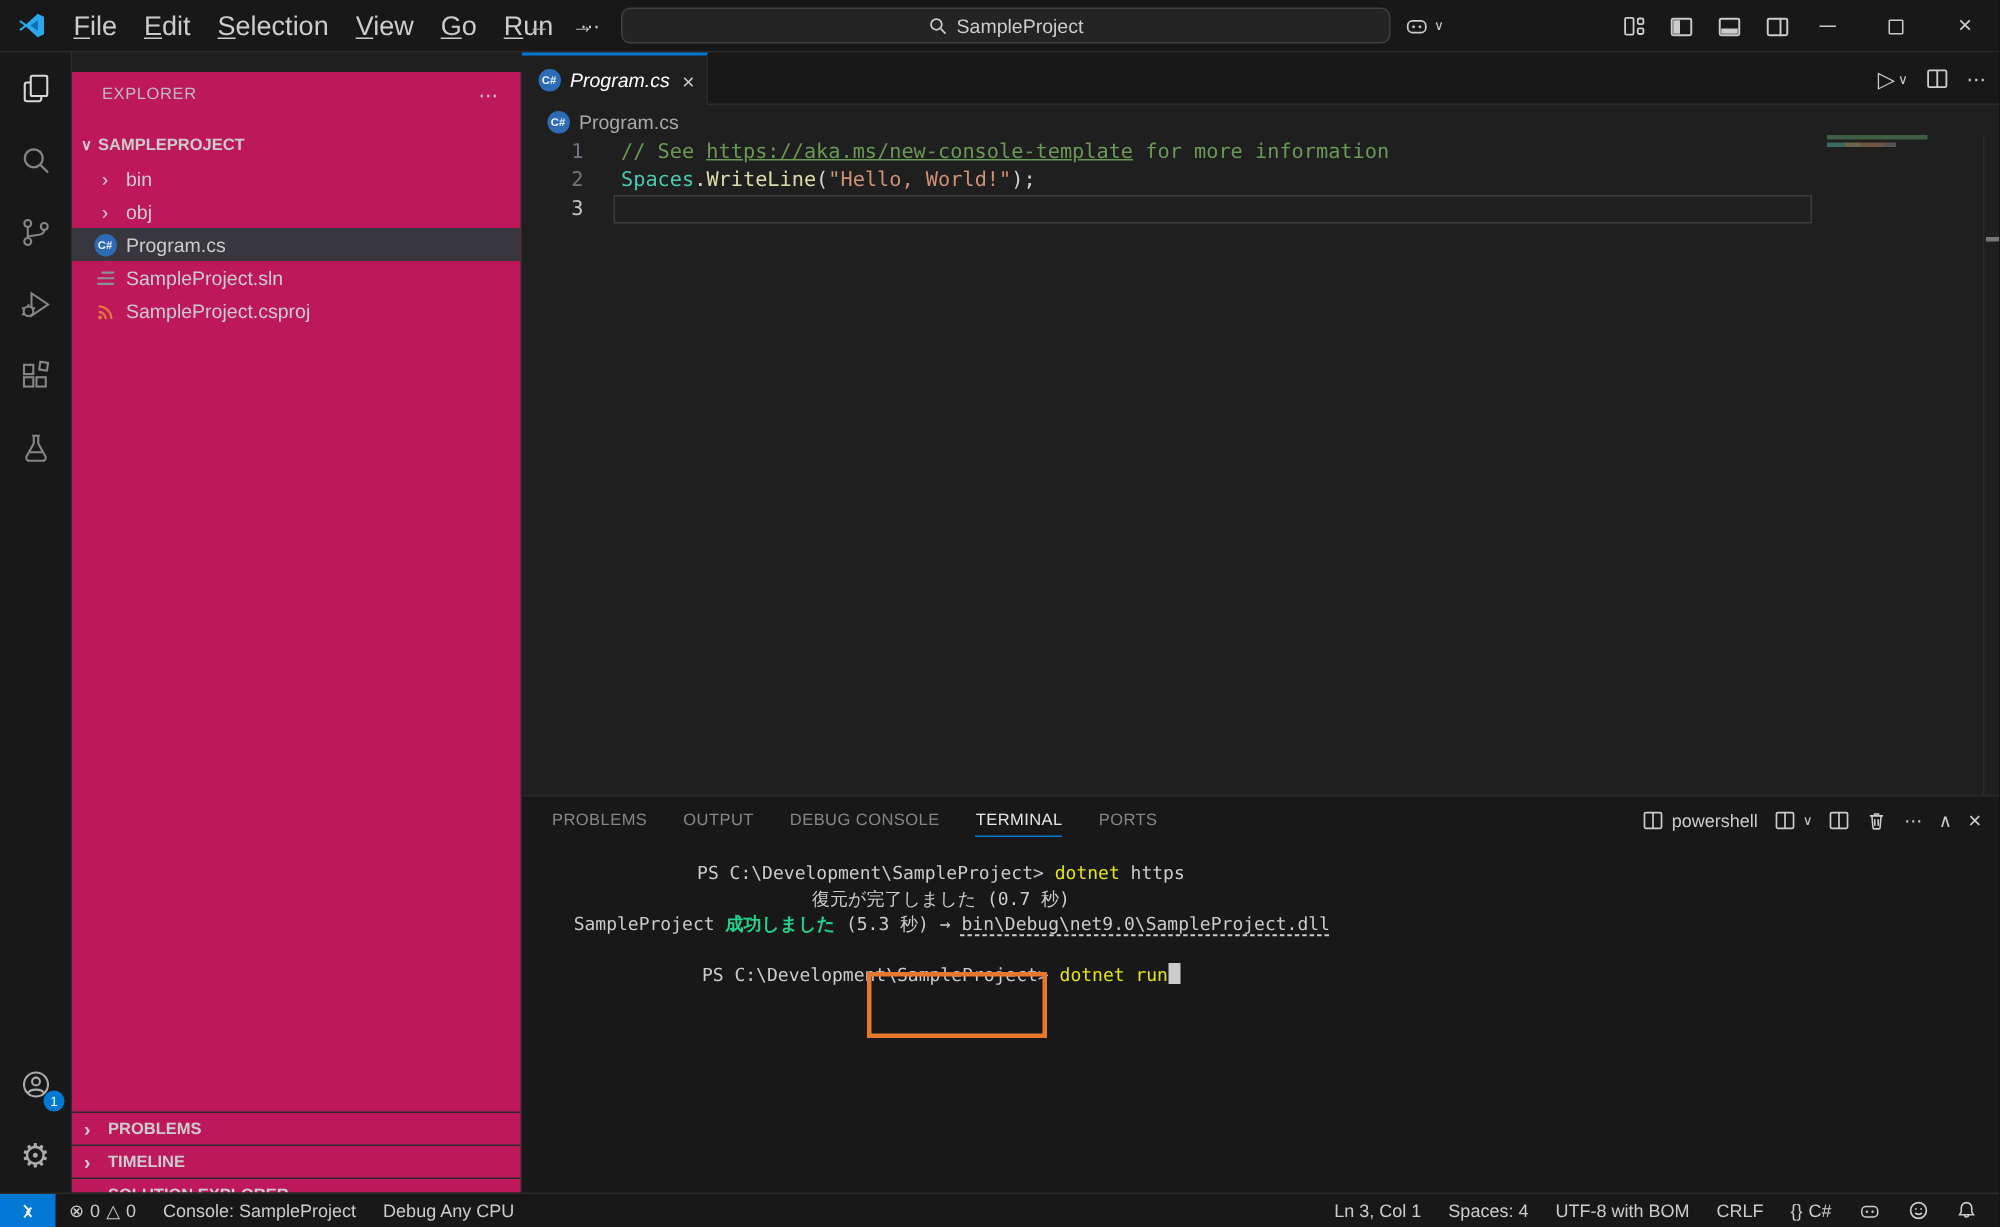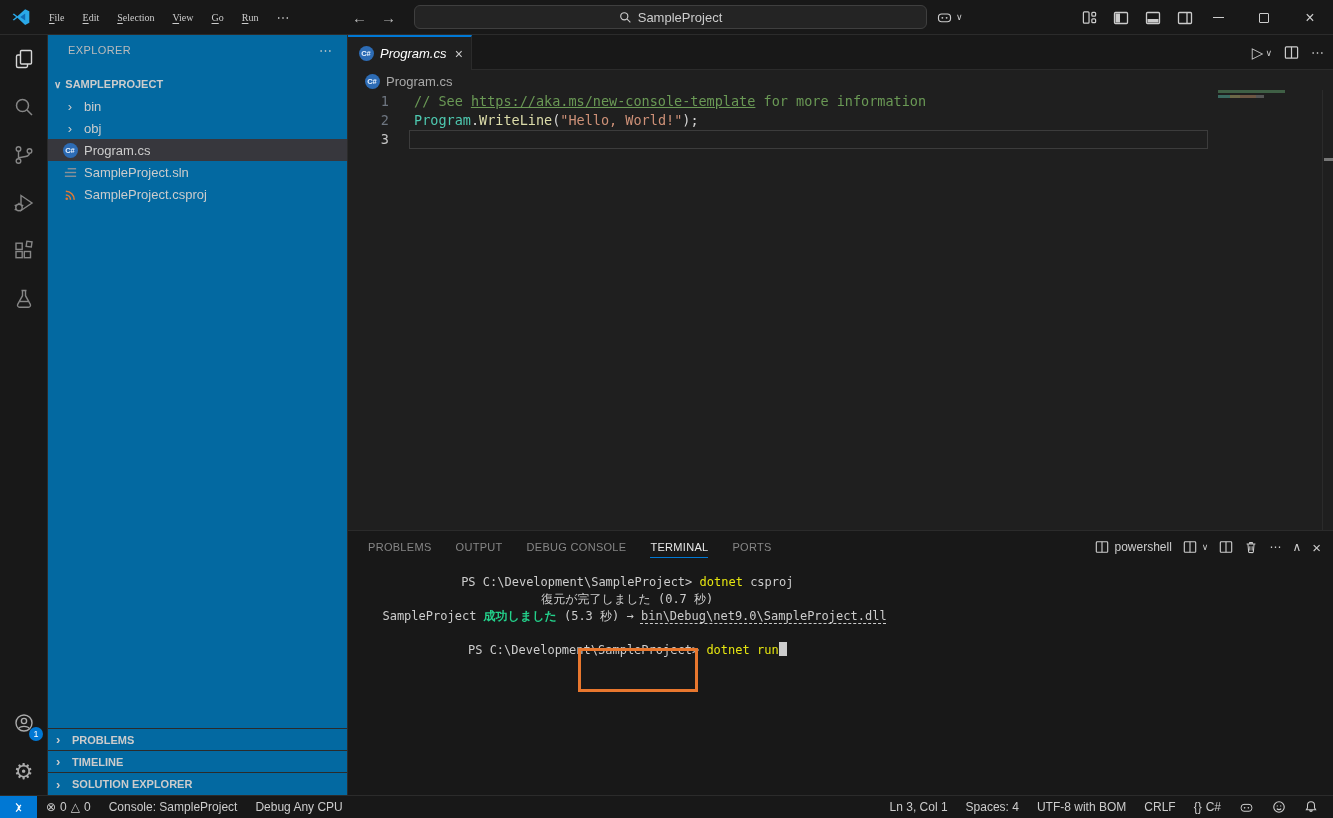--- a/index.html
+++ b/index.html
@@ -5,21 +5,21 @@
   * { margin:0; padding:0; box-sizing:border-box; }
   html,body { background:#0d0d0d; }
   body { font-family:"Liberation Sans", sans-serif; }
   #app { position:relative; width:1333px; height:818px; background:#1f1f1f; overflow:hidden; color:#cccccc; user-select:none; }
   svg { display:block; }
   u { text-decoration:underline; text-underline-offset:2px; }
 
   
   #titlebar { position:absolute; left:0; top:0; width:1333px; height:35px; background:#181818; border-bottom:1px solid #2b2b2b; display:flex; align-items:center; }
   .vscode-logo { margin:0 10px 0 12px; }
-  .menu-item { font-size:10px; color:#cccccc; padding:0 9px; height:35px; line-height:35px; cursor:default;font-family:Liberation Serif, serif; }
+  .menu-item { font-size:18px; color:#cccccc; padding:0 9px; height:35px; line-height:35px; cursor:default; }
   .menu-more { font-size:13px; color:#cccccc; padding:0 9px; letter-spacing:1px; }
   .nav-arrows { position:absolute; left:352px; top:0; height:35px; display:flex; align-items:center; gap:14px; color:#b8b8b8; font-size:15px; }
   .nav-arrows .dim { color:#b8b8b8; }
   #searchbox { position:absolute; left:414px; top:5px; width:513px; height:24px; background:#242424; border:1px solid #3f3f3f; border-radius:6px; display:flex; align-items:center; justify-content:center; gap:6px; color:#cccccc; font-size:13px; }
   #copilot-btn { position:absolute; left:936px; top:4px; height:26px; display:flex; align-items:center; gap:3px; color:#cccccc; }
   .layout-controls { position:absolute; right:140px; top:0; height:35px; display:flex; align-items:center; gap:16px; }
   .win-controls { position:absolute; right:0; top:0; height:35px; display:flex; }
   .win-btn { width:46px; height:35px; display:flex; align-items:center; justify-content:center; color:#cccccc; font-size:13px; }
   .minimize-glyph { width:11px; height:0; border-top:1px solid #cccccc; }
   .maximize-glyph { width:10px; height:10px; border:1px solid #cccccc; border-radius:1px; }
@@ -27,21 +27,21 @@
 
   
   #activitybar { position:absolute; left:0; top:35px; width:48px; height:760px; background:#181818; border-right:1px solid #2b2b2b; display:flex; flex-direction:column; }
   .ab-item { width:47px; height:48px; display:flex; align-items:center; justify-content:center; }
   .ab-spacer { flex:1; }
   .ab-badge-wrap { position:relative; }
   .ab-badge { position:absolute; right:4px; bottom:6px; width:14px; height:14px; background:#0078d4; border-radius:50%; color:#ffffff; font-size:9px; display:flex; align-items:center; justify-content:center; }
   .gear-glyph { font-size:22px; color:#ababab; font-family:"DejaVu Sans", sans-serif; }
 
   
-  #sidebar { position:absolute; left:48px; top:35px; width:300px; height:760px; background:#0369a1; border-right:1px solid #2b2b2b; }
+  #sidebar { position:absolute; left:48px; top:48px; width:300px; height:760px; background:#be185d; border-right:1px solid #2b2b2b; }
   .sb-header { height:30px; display:flex; align-items:center; padding:0 14px 0 20px; }
   .sb-title { font-size:11px; color:#bbbbbb; letter-spacing:0.4px; }
   .sb-header-more { margin-left:auto; color:#cccccc; font-size:13px; letter-spacing:1px; }
   .tree-root { height:22px; display:flex; align-items:center; gap:4px; padding-left:6px; font-size:11px; font-weight:bold; color:#cccccc; margin-top:8px; }
   .tree-root .chev { font-size:10px; color:#cccccc; }
   .tree-row { height:22px; display:flex; align-items:center; gap:6px; padding-left:14px; font-size:13px; color:#cccccc; }
   .tree-row.selected { background:#37373d; }
   .tree-chev { width:16px; text-align:center; color:#cccccc; font-size:13px; }
   .file-ic { width:16px; height:16px; display:flex; align-items:center; justify-content:center; }
   .cs-badge { width:15px; height:15px; border-radius:50%; background:#2d6cb5; color:#eaf3ff; font-size:7.5px; font-weight:bold; display:flex; align-items:center; justify-content:center; }
@@ -341,21 +341,21 @@
 
     <div id="current-line-box"></div>
 
     <div id="code">
       <div class="code-line">
         <span class="gutter">1</span>
         <span class="code-text"><span class="tok-comment">// See </span><span class="tok-link">https://aka.ms/new-console-template</span><span class="tok-comment"> for more information</span></span>
       </div>
       <div class="code-line">
         <span class="gutter">2</span>
-        <span class="code-text"><span class="tok-type">Program</span><span class="tok-punct">.</span><span class="tok-method">WriteLine</span><span class="tok-punct">(</span><span class="tok-string">"Hello, World!"</span><span class="tok-punct">);</span></span>
+        <span class="code-text"><span class="tok-type">Spaces</span><span class="tok-punct">.</span><span class="tok-method">WriteLine</span><span class="tok-punct">(</span><span class="tok-string">"Hello, World!"</span><span class="tok-punct">);</span></span>
       </div>
       <div class="code-line">
         <span class="gutter active">3</span>
         <span class="code-text"></span>
       </div>
     </div>
 
     <div id="minimap">
       <div class="mm-line1"></div>
       <div class="mm-line2"></div>
@@ -401,21 +401,21 @@
         <svg width="14" height="14" viewBox="0 0 16 16" fill="none" stroke="#cccccc" stroke-width="1.2">
             <path d="M3 4.5h10M6.5 4.5v-1.5h3v1.5M4.5 4.5l.8 9a1 1 0 0 0 1 .9h3.4a1 1 0 0 0 1-.9l.8-9M6.7 7v5M9.3 7v5"></path>
           </svg>
       </span>
       <span class="pc-glyph">⋯</span>
       <span class="pc-glyph">∧</span>
       <span class="pc-glyph pc-x">×</span>
     </div>
 
     <div id="terminal">
-      <div class="t-line"><span>PS C:\Development\SampleProject&gt; </span><span class="t-cmd">dotnet</span><span> csproj</span></div>
+      <div class="t-line"><span>PS C:\Development\SampleProject&gt; </span><span class="t-cmd">dotnet</span><span> https</span></div>
       <div class="t-line"><span>復元が完了しました (0.7 秒)</span></div>
       <div class="t-line"><span>  SampleProject </span><span class="t-ok">成功しました</span><span> (5.3 秒) → </span><span class="t-link">bin\Debug\net9.0\SampleProject.dll</span></div>
       <div class="t-line"></div>
       <div class="t-line"><span>PS C:\Development\SampleProject&gt; </span><span class="t-cmd">dotnet</span><span class="t-cmd"> run</span><span class="t-cursor"></span></div>
     </div>
 
     <div id="annotation-box"></div>
   </div>
 
   <div id="statusbar">

